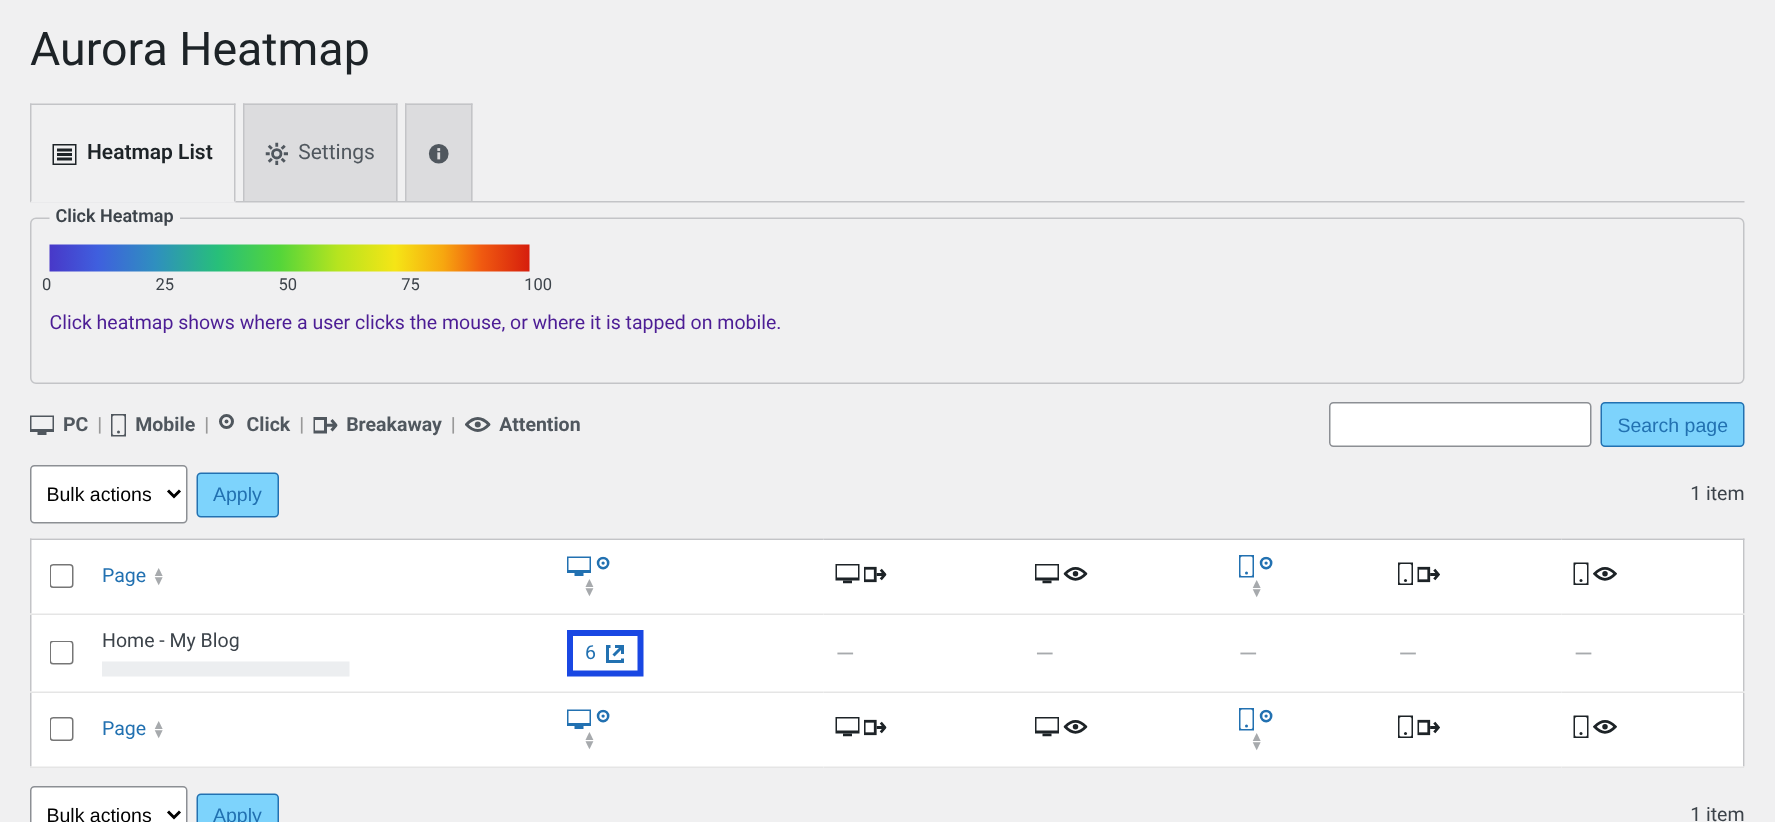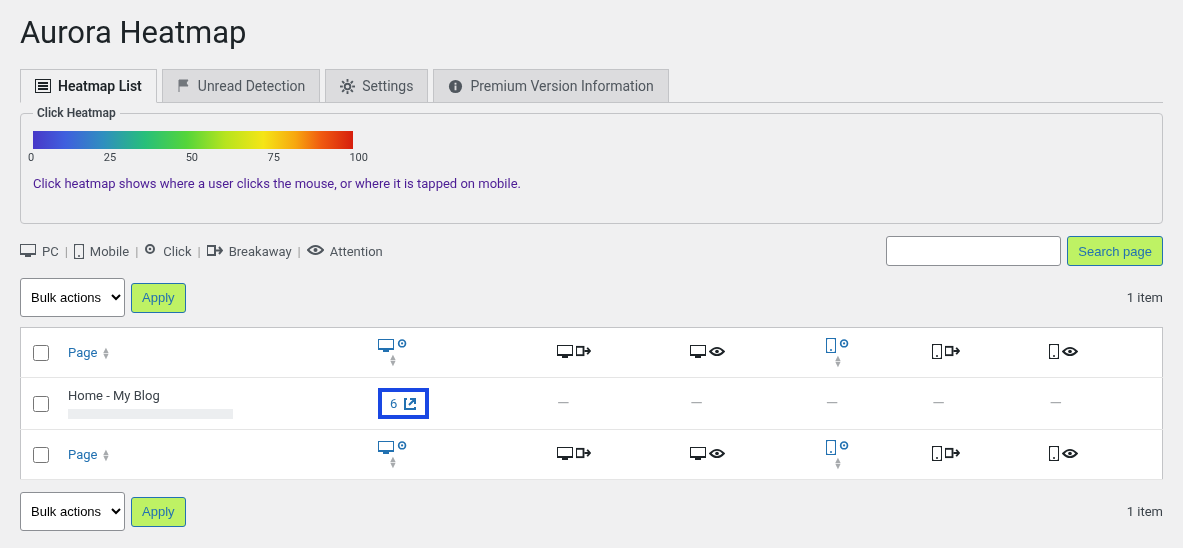--- a/index.html
+++ b/index.html
@@ -17,23 +17,23 @@
     margin: 0 0 18px 0;
     color: #1d2327;
   }
   .tabs {
     display: flex;
     border-bottom: 1px solid #c3c4c7;
     margin: 0;
   }
   .tab {
     display: flex;
-    align-items: center;
+    align-items: flex-end;
     gap: 7px;
-    padding: 8px 14px;
+    padding: 24px 14px;
     border: 1px solid #c3c4c7;
     border-bottom: none;
     background: #dcdcde;
     color: #50575e;
     cursor: pointer;
     margin-right: 5px;
     font-size: 14px;
   }
   .tab.active {
     background: #f0f0f1;
@@ -83,41 +83,42 @@
   .panel p { margin: 12px 0 0 0; font-size: 13px; color: #4c1d95; }
 
   .toolbar {
     display: flex;
     align-items: center;
     justify-content: space-between;
     margin-top: 12px;
   }
   .legend-row {
     display: flex;
-    align-items: flex-start;
+    align-items: center;
     gap: 6px;
     font-size: 13px;
     color: #50575e;
+    font-weight: bold;
   }
   .legend-row .sep { color: #999; }
   .search-group { display: flex; gap: 6px; align-items: center; }
   .search-input {
     width: 175px;
     height: 30px;
     border: 1px solid #8c8f94;
     border-radius: 3px;
     padding: 0 8px;
     background: #fff;
   }
   .btn-secondary {
     height: 30px;
     padding: 0 10px;
     border: 1px solid #2271b1;
     color: #2271b1;
-    background: #bef264;
+    background: #7dd3fc;
     border-radius: 3px;
     cursor: pointer;
     font-size: 13px;
   }
   .actions-row {
     display: flex;
     align-items: center;
     justify-content: space-between;
     margin-top: 12px;
   }
@@ -183,28 +184,20 @@
           <rect x="0" y="0" width="16" height="14" fill="none" stroke="#1d2327" stroke-width="2"></rect>
           <line x1="3" y1="4" x2="13" y2="4" stroke="#1d2327" stroke-width="2"></line>
           <line x1="3" y1="7" x2="13" y2="7" stroke="#1d2327" stroke-width="2"></line>
           <line x1="3" y1="10" x2="13" y2="10" stroke="#1d2327" stroke-width="2"></line>
         </svg>
     </span>
     <span>Heatmap List</span>
   </div>
   <div class="tab">
     <span class="icon">
-      <svg width="14" height="14" viewBox="0 0 14 14">
-          <path d="M2 1 v12 M2 1 h9 l-2 3 l2 3 h-9" fill="#72777c" stroke="#72777c" stroke-width="1"></path>
-        </svg>
-    </span>
-    <span>Unread Detection</span>
-  </div>
-  <div class="tab">
-    <span class="icon">
       <svg width="15" height="15" viewBox="0 0 16 16">
           <circle cx="8" cy="8" r="3" fill="none" stroke="#50575e" stroke-width="2"></circle>
           <g stroke="#50575e" stroke-width="2">
             <line x1="8" y1="0" x2="8" y2="3"></line>
             <line x1="8" y1="13" x2="8" y2="16"></line>
             <line x1="0" y1="8" x2="3" y2="8"></line>
             <line x1="13" y1="8" x2="16" y2="8"></line>
             <line x1="2.3" y1="2.3" x2="4.5" y2="4.5"></line>
             <line x1="11.5" y1="11.5" x2="13.7" y2="13.7"></line>
             <line x1="2.3" y1="13.7" x2="4.5" y2="11.5"></line>
@@ -215,21 +208,20 @@
     <span>Settings</span>
   </div>
   <div class="tab">
     <span class="icon">
       <svg width="15" height="15" viewBox="0 0 16 16">
           <circle cx="8" cy="8" r="7" fill="#50575e"></circle>
           <rect x="7" y="7" width="2" height="5" fill="#dcdcde"></rect>
           <rect x="7" y="4" width="2" height="2" fill="#dcdcde"></rect>
         </svg>
     </span>
-    <span>Premium Version Information</span>
   </div>
 </div>
 
 <div class="panel">
   <span class="panel-legend">Click Heatmap</span>
   <div class="gradient-bar"></div>
   <div class="scale">
     <span>0</span>
     <span>25</span>
     <span>50</span>

